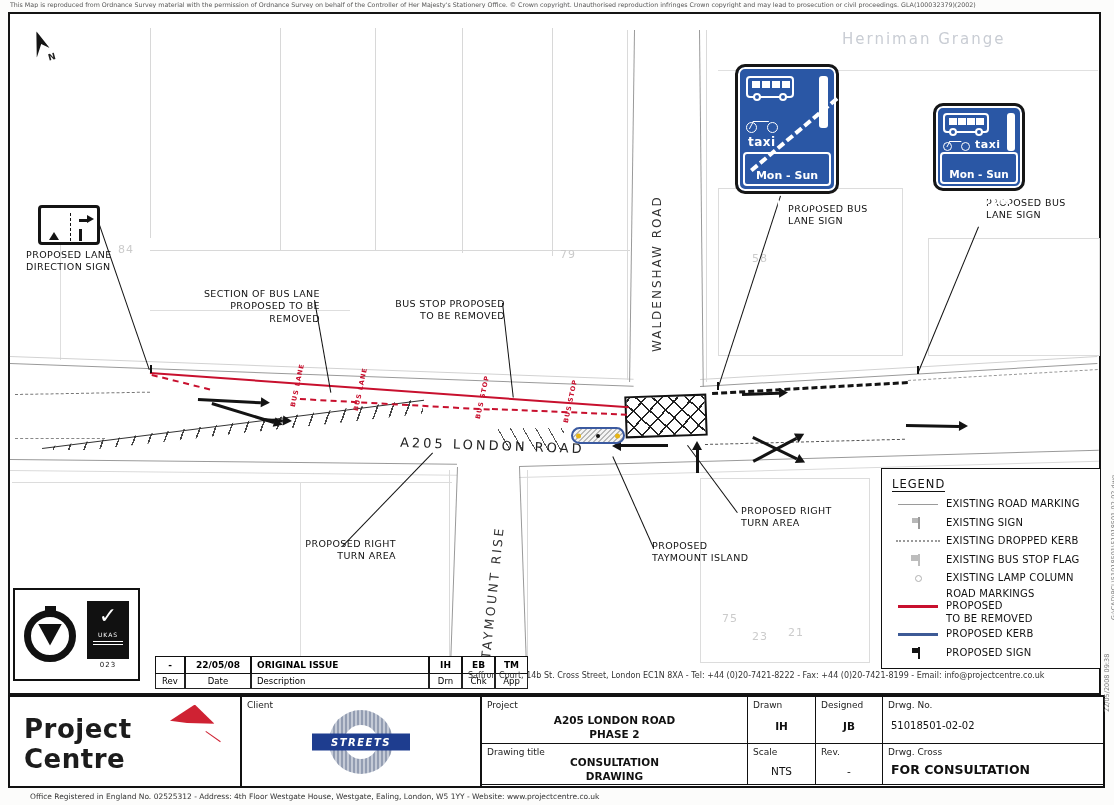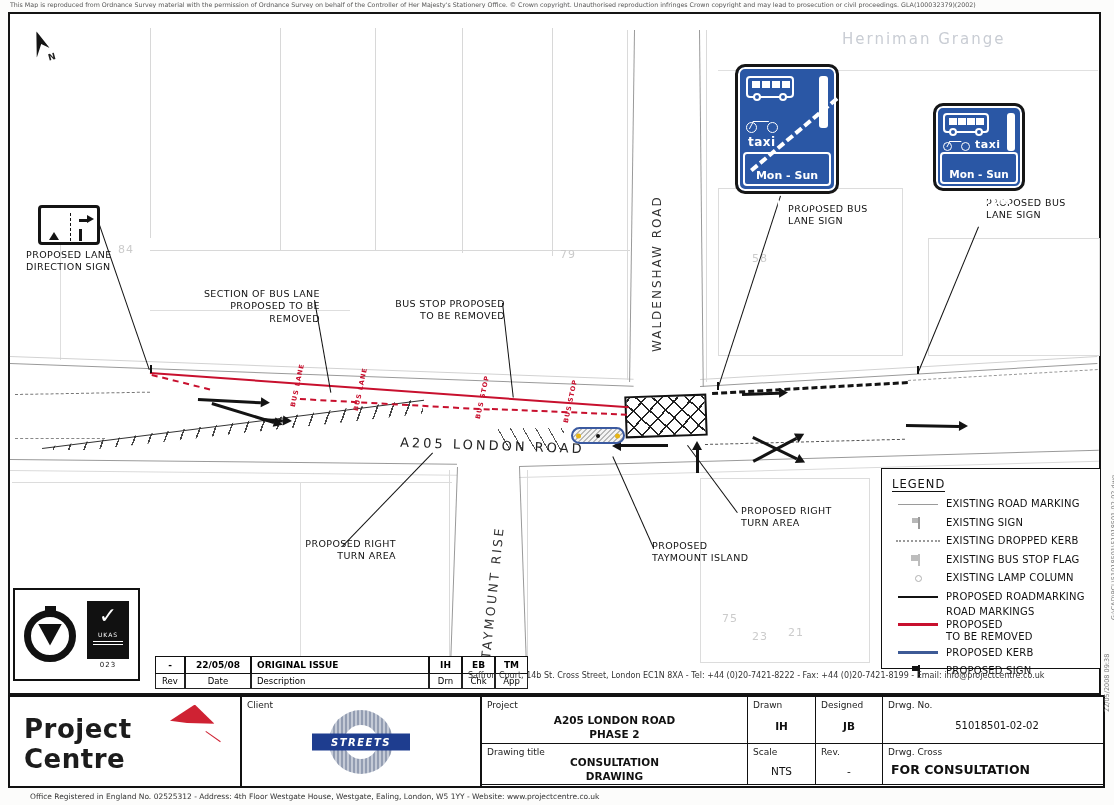--- a/index.html
+++ b/index.html
@@ -317,26 +317,20 @@
           </span>
         </span>
       <span class="llab">EXISTING BUS STOP FLAG</span>
       </div>
     <div class="lrow">
       <span class="lsym">
           <i style="width:7px;height:7px;border:1.5px solid #b0b0b0;border-radius:50%"></i>
         </span>
       <span class="llab">EXISTING LAMP COLUMN</span>
       </div>
-    <div class="lrow">
-      <span class="lsym">
-          <i style="width:40px;border-top:2px solid #131313"></i>
-        </span>
-      <span class="llab">PROPOSED ROADMARKING</span>
-      </div>
     <div class="lrow" style="min-height:24px">
       <span class="lsym">
           <i style="width:40px;border-top:3px solid #c8102e"></i>
         </span>
       <span class="llab">ROAD MARKINGS PROPOSED
 TO BE REMOVED</span>
       </div>
     <div class="lrow">
       <span class="lsym">
           <i style="width:40px;border-top:3px solid #3d5a96"></i>
@@ -410,21 +404,21 @@
       <div>
         <span class="tb-lbl">Drawn</span>
         <div class="tb-val" style="top:22px">IH</div>
       </div>
       <div>
         <span class="tb-lbl">Designed</span>
         <div class="tb-val" style="top:22px">JB</div>
       </div>
       <div>
         <span class="tb-lbl">Drwg. No.</span>
-        <div class="tb-val sm" style="top:22px;text-align:center;left:8px;font-weight:normal">51018501-02-02</div>
+        <div class="tb-val sm" style="top:22px;text-align:left;left:8px;font-weight:normal">51018501-02-02</div>
       </div>
       <div>
         <span class="tb-lbl">Drawing title</span>
         <div class="tb-val" style="top:11px;font-size:10.5px">CONSULTATION
 DRAWING</div>
       </div>
       <div>
         <span class="tb-lbl">Scale</span>
         <div class="tb-val" style="top:20px;font-weight:normal">NTS</div>
       </div>

